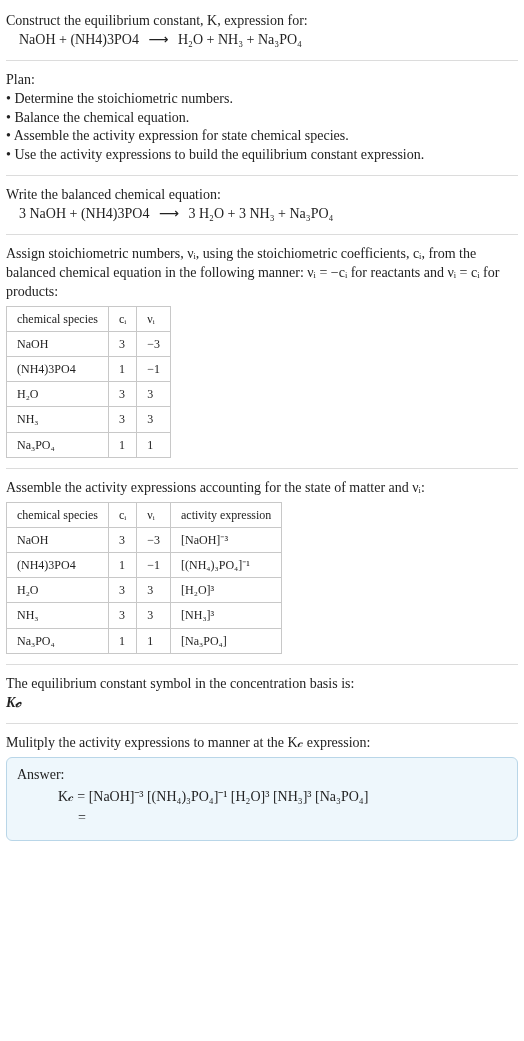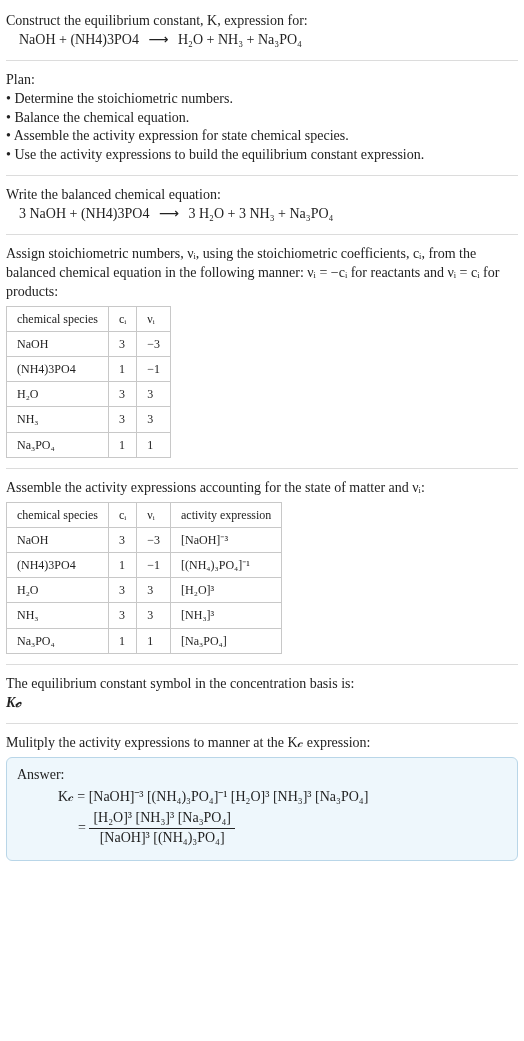--- a/index.html
+++ b/index.html
@@ -215,21 +215,17 @@
   <hr class="sep">
 
   <div class="section">
     <div>Mulitply the activity expressions to manner at the K𝒸 expression:</div>
 
     <div class="answer-box">
       <div class="answer-label">Answer:</div>
       <div class="indent eqline">K𝒸 = [NaOH]⁻³ [(NH₄)₃PO₄]⁻¹ [H₂O]³ [NH₃]³ [Na₃PO₄]</div>
       <div class="indent eqline" style="padding-left:48px; margin-top:2px;">
         <span>= </span>
-        <span class="frac">
-          <span class="num">[H₂O]³ [NH₃]³ [Na₃PO₄]</span>
-          <span class="den">[NaOH]³ [(NH₄)₃PO₄]</span>
-        </span>
       </div>
     </div>
   </div>
 
 </div>
 
 </body></html>

